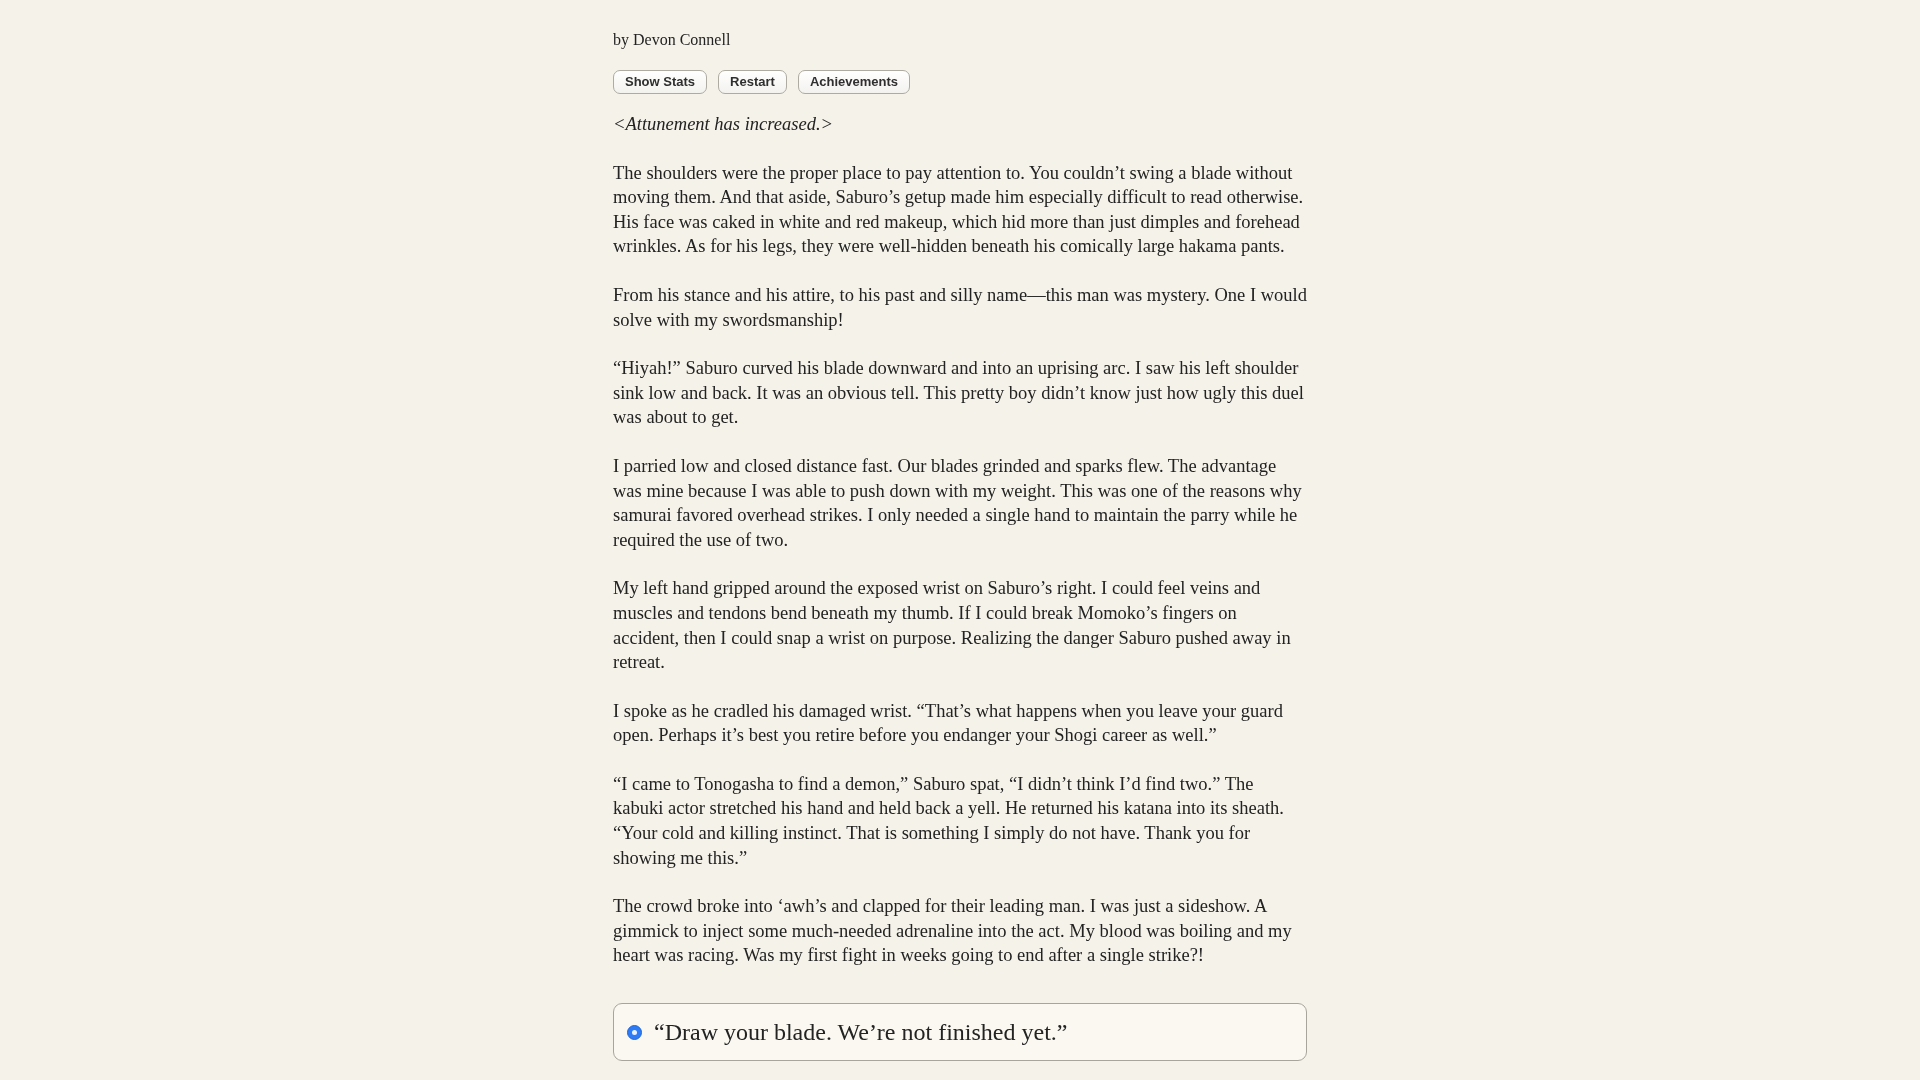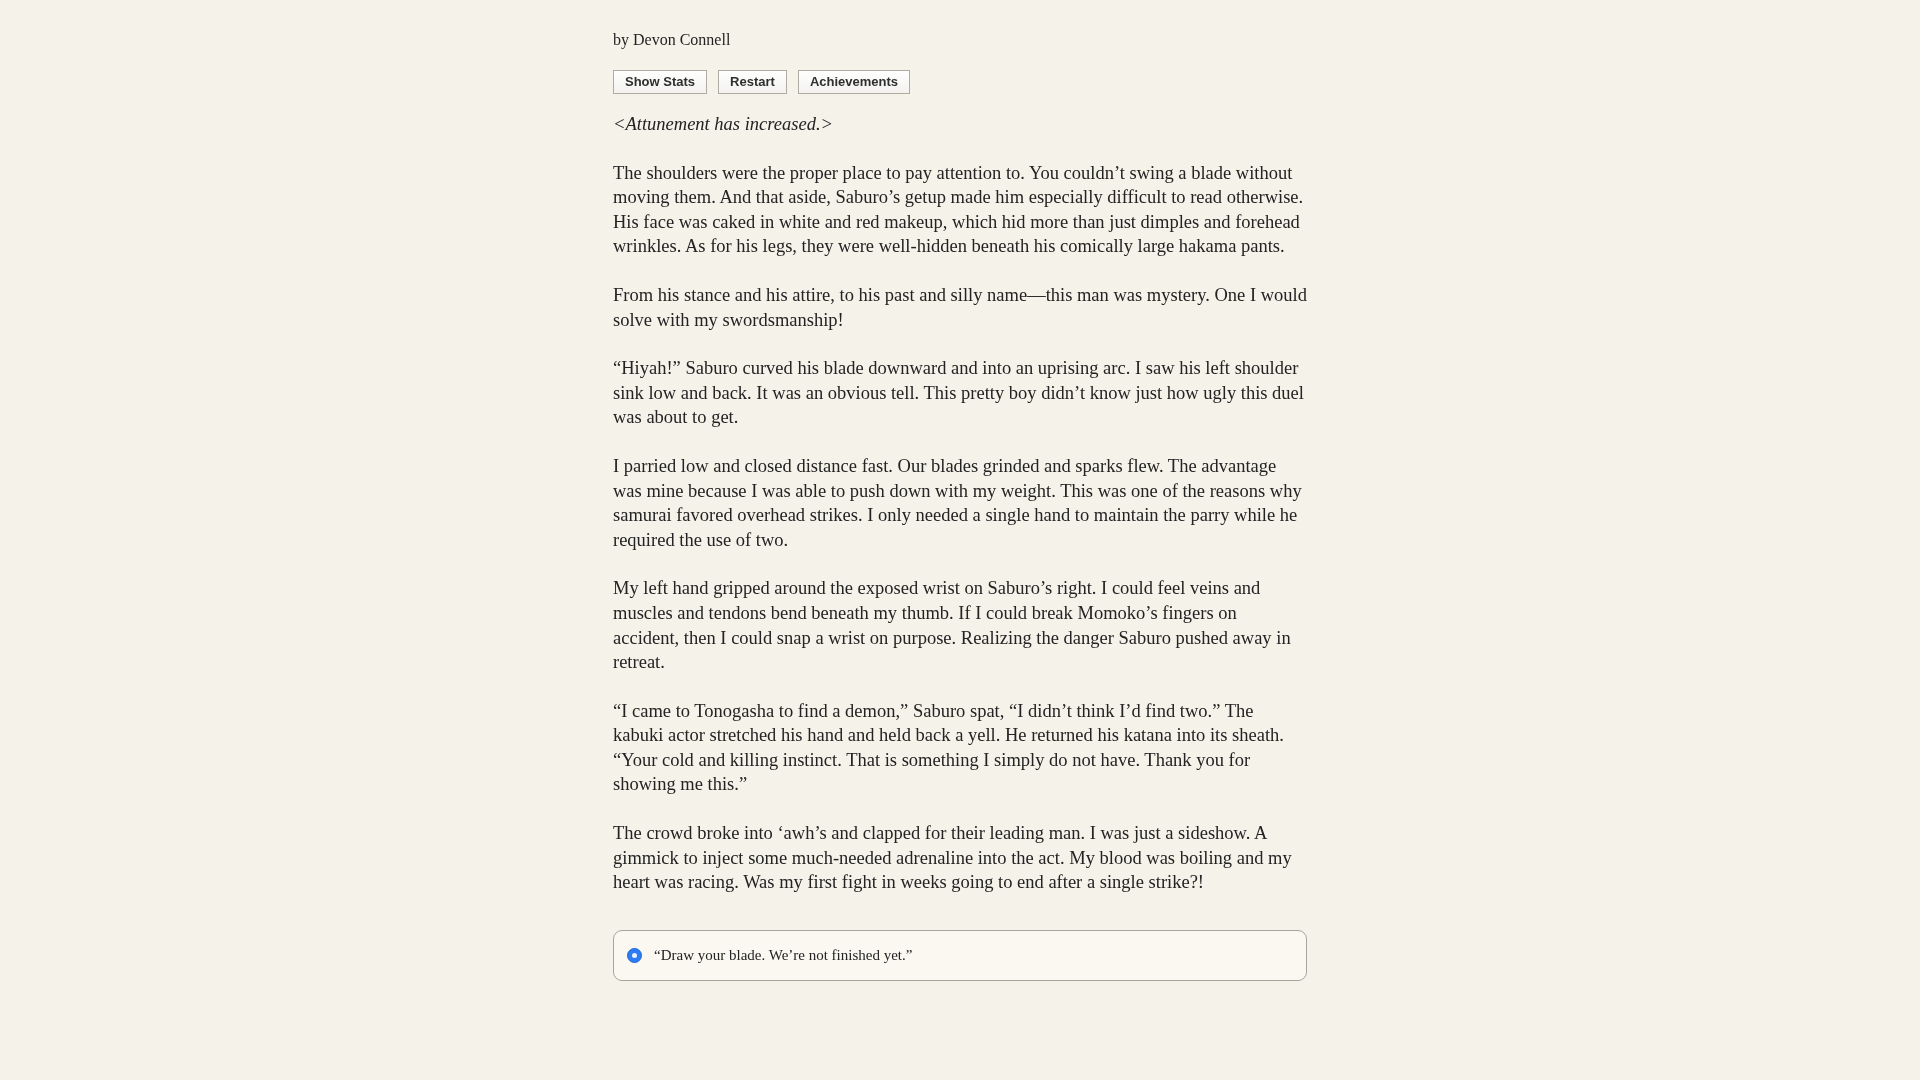--- a/index.html
+++ b/index.html
@@ -39,21 +39,21 @@
     display:flex;
     gap:11px;
   }
   .tb-btn{
     font-family:"Liberation Sans","DejaVu Sans",sans-serif;
     font-size:13px;
     font-weight:700;
     color:#2f2f2f;
     background:linear-gradient(#ffffff,#f3f2ef);
     border:1px solid #adaba2;
-    border-radius:0;
+    border-radius:7px;
     padding:3px 11px 4px 11px;
     line-height:15px;
     cursor:pointer;
   }
   .story{
     margin-top:18px;
     font-size:18.5px;
     line-height:1.33;
   }
   .story p{
@@ -71,21 +71,21 @@
   }
   .choice-row{
     display:flex;
     align-items:center;
     gap:12px;
     padding:13px 13px;
     min-height:49px;
     cursor:pointer;
   }
   .choice-label{
-    font-size:15px;
+    font-size:24px;
     line-height:1.25;
   }
   input[type=radio]{
     appearance:none;
     -webkit-appearance:none;
     width:15px;height:15px;
     margin:0;
     flex:none;
     border-radius:50%;
     border:1px solid #9d9c94;
@@ -120,20 +120,21 @@
     <button class="tb-btn">Achievements</button>
   </div>
 
   <div class="story">
     <p class="status"><em>&lt;Attunement has increased.&gt;</em></p>
     <p>The shoulders were the proper place to pay attention to. You couldn’t swing a blade without moving them. And that aside, Saburo’s getup made him especially difficult to read otherwise. His face was caked in white and red makeup, which hid more than just dimples and forehead wrinkles. As for his legs, they were well-hidden beneath his comically large hakama pants.</p>
     <p>From his stance and his attire, to his past and silly name—this man was mystery. One I would solve with my swordsmanship!</p>
     <p>“Hiyah!” Saburo curved his blade downward and into an uprising arc. I saw his left shoulder sink low and back. It was an obvious tell. This pretty boy didn’t know just how ugly this duel was about to get.</p>
     <p>I parried low and closed distance fast. Our blades grinded and sparks flew. The advantage was mine because I was able to push down with my weight. This was one of the reasons why samurai favored overhead strikes. I only needed a single hand to maintain the parry while he required the use of two.</p>
     <p>My left hand gripped around the exposed wrist on Saburo’s right. I could feel veins and muscles and tendons bend beneath my thumb. If I could break Momoko’s fingers on accident, then I could snap a wrist on purpose. Realizing the danger Saburo pushed away in retreat.</p>
+    <p>I spoke as he cradled his damaged wrist. “That’s what happens when you leave your guard open. Perhaps it’s best you retire before you endanger your Shogi career as well.”</p>
     <p>“I came to Tonogasha to find a demon,” Saburo spat, “I didn’t think I’d find two.” The kabuki actor stretched his hand and held back a yell. He returned his katana into its sheath. “Your cold and killing instinct. That is something I simply do not have. Thank you for showing me this.”</p>
     <p>The crowd broke into ‘awh’s and clapped for their leading man. I was just a sideshow. A gimmick to inject some much-needed adrenaline into the act. My blood was boiling and my heart was racing. Was my first fight in weeks going to end after a single strike?!</p>
   </div>
 
   <div class="choices">
     <label class="choice-row">
       <input type="radio" name="choice" checked="" style="">
       <span class="choice-label">“Draw your blade. We’re not finished yet.”</span>
     </label>
 

